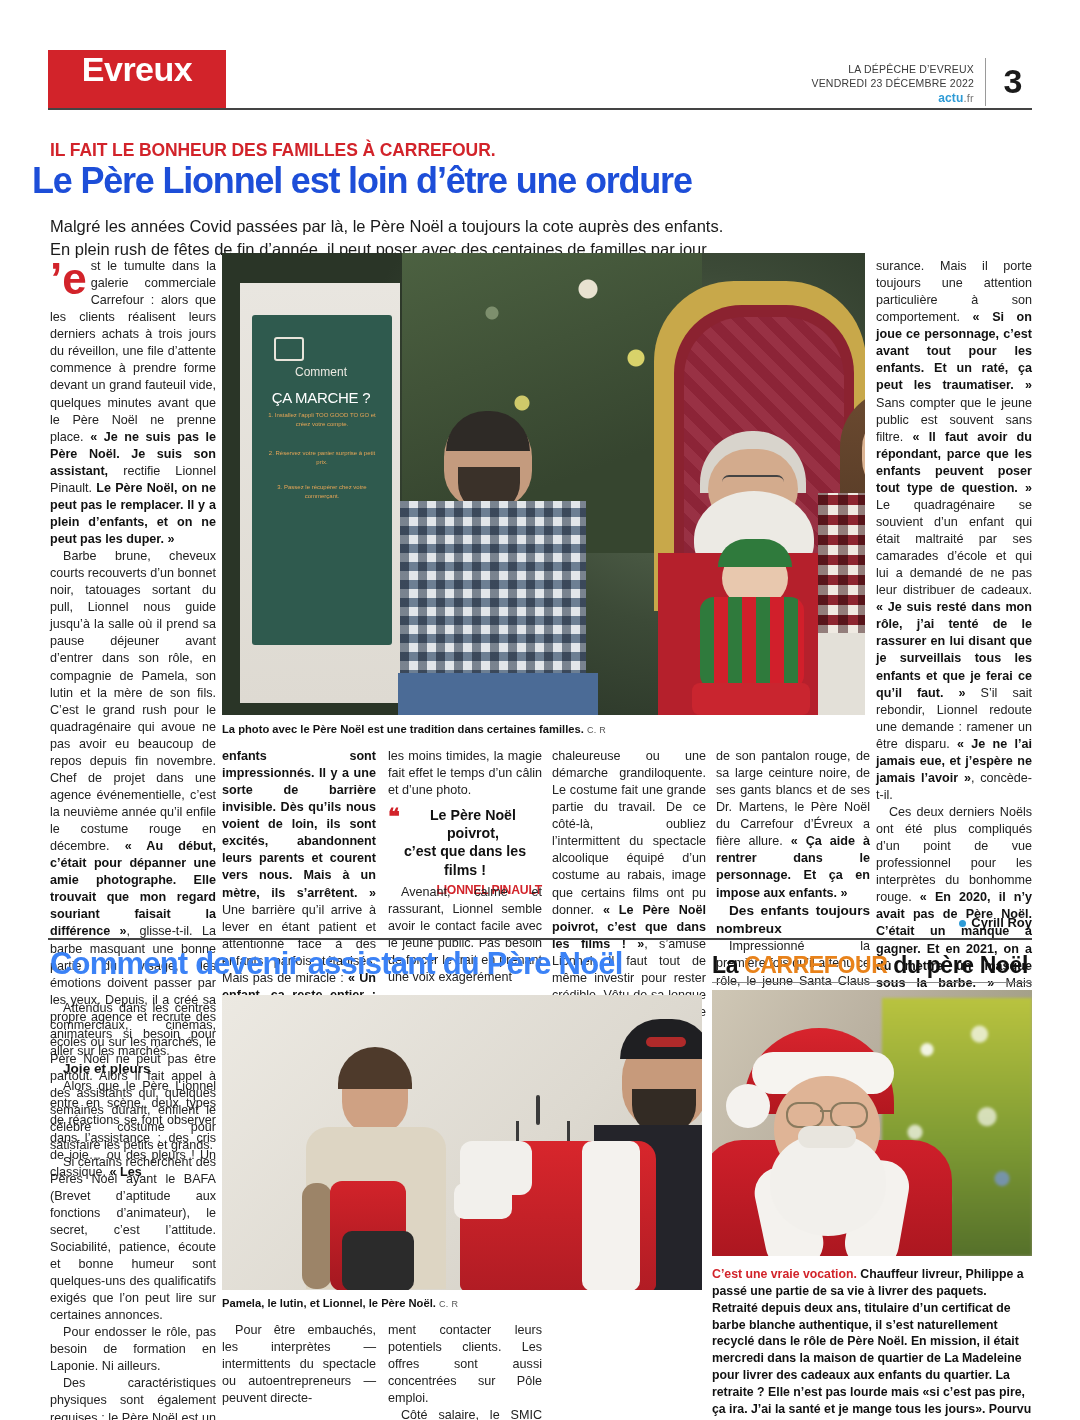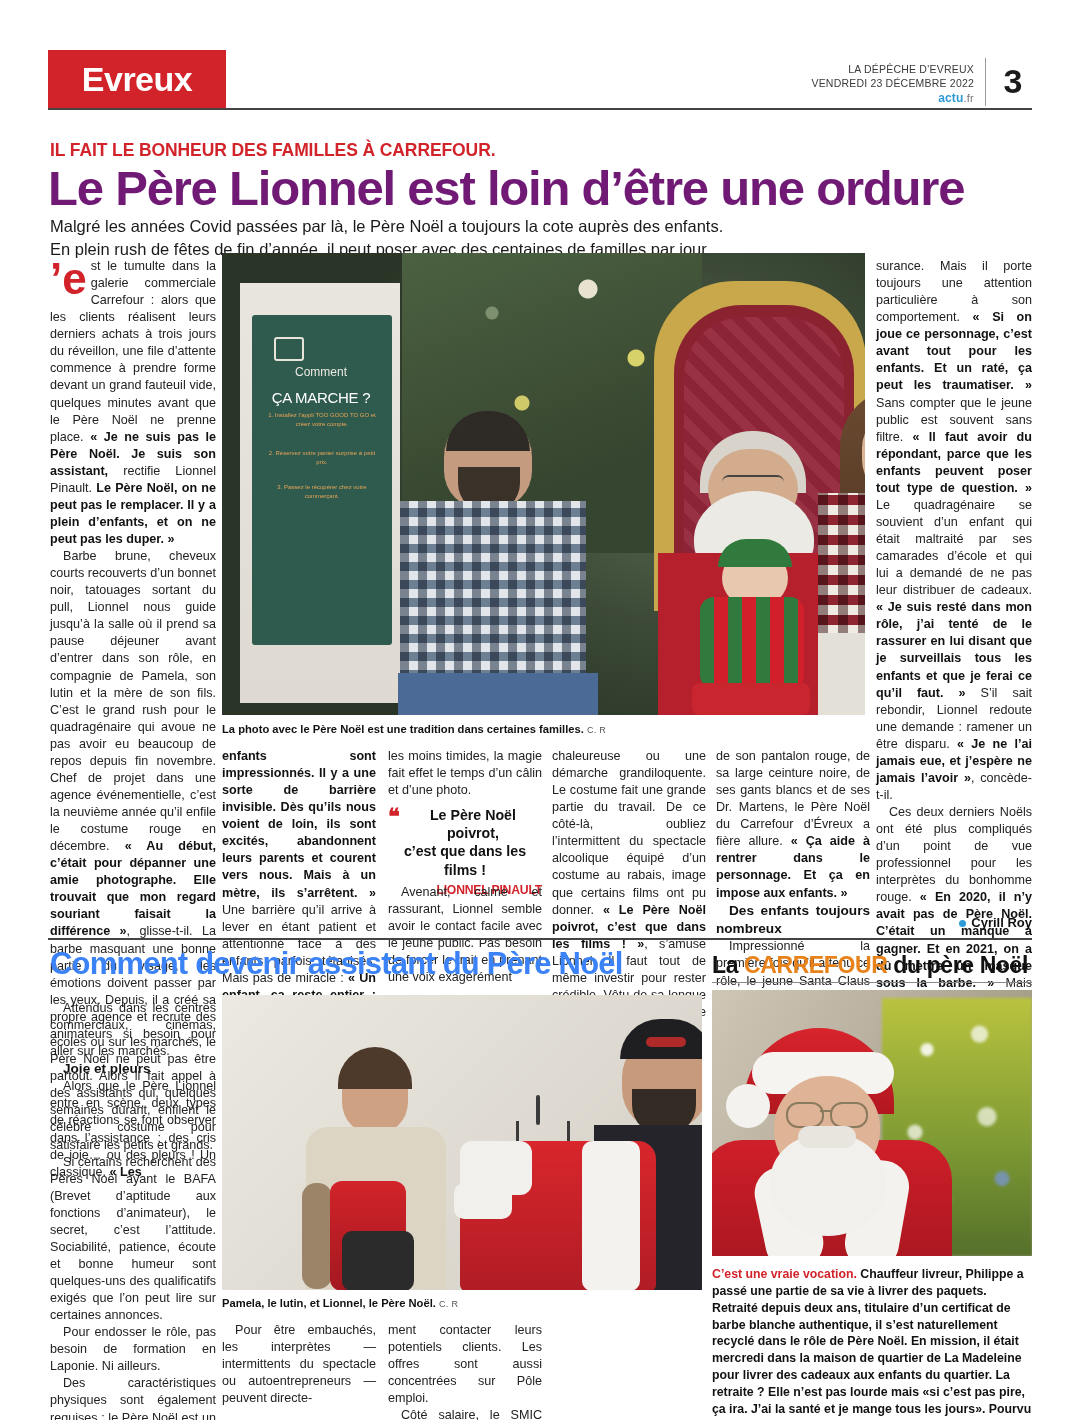--- a/index.html
+++ b/index.html
@@ -8,42 +8,42 @@
     font-family:"Liberation Sans", sans-serif;
     color:#1a1a1a;
     -webkit-font-smoothing:antialiased;
   }
   .page{position:relative;width:1080px;height:1420px;overflow:hidden;background:#fff;}
 
   
   .masthead{position:absolute;left:48px;top:50px;width:984px;height:60px;}
   .masthead-flag{
     position:absolute;left:0;top:0;width:178px;height:58px;background:#d2232a;
-    display:flex;align-items:center;justify-content:center;
+    display:flex;justify-content:center;
   }
   .masthead-flag span{
     color:#fff;font-weight:bold;font-size:34px;letter-spacing:-0.5px;
     font-family:"Liberation Sans", sans-serif;
   }
   .masthead-rule{position:absolute;left:0;top:58px;width:984px;height:2px;background:#444;}
   .masthead-meta{
     position:absolute;right:58px;top:12px;text-align:right;
     font-size:10.5px;line-height:1.35;color:#3a3a3a;letter-spacing:0.2px;
   }
   .masthead-meta .actu{color:#2e9bd6;font-weight:bold;font-size:12px;}
   .masthead-meta .fr{color:#777;font-size:11px;}
   .masthead-divider{position:absolute;right:46px;top:8px;width:1px;height:48px;background:#9a9a9a;}
   .masthead-pageno{position:absolute;right:0px;top:8px;width:38px;text-align:center;
     font-size:34px;font-weight:bold;color:#1a1a1a;line-height:46px;}
 
   
   .kicker{position:absolute;left:50px;top:140px;width:900px;
     color:#d2232a;font-weight:bold;font-size:17.5px;letter-spacing:-0.1px;}
-  .headline{position:absolute;left:48px;top:162px;width:960px;
-    font-size:49px;font-weight:bold;letter-spacing:-1.2px;line-height:1.08;color:#701a75;}
+  .headline{position:absolute;left:32px;top:162px;width:960px;
+    font-size:36px;font-weight:bold;letter-spacing:-1.2px;line-height:1.08;color:#1d4ed8;}
   .standfirst{position:absolute;left:50px;top:215px;width:940px;
     font-size:16.5px;line-height:1.42;color:#1a1a1a;}
 
   
   .col{position:absolute;font-size:12.6px;line-height:1.355;text-align:justify;
        color:#222;hyphens:auto;}
   .col p{margin:0;text-indent:13px;}
   .col p.noind{text-indent:0;}
   .col b{font-weight:bold;color:#111;}
   .subhead{font-size:13.6px;font-weight:bold;margin:9px 0 1px 0;text-indent:0;color:#111;}

